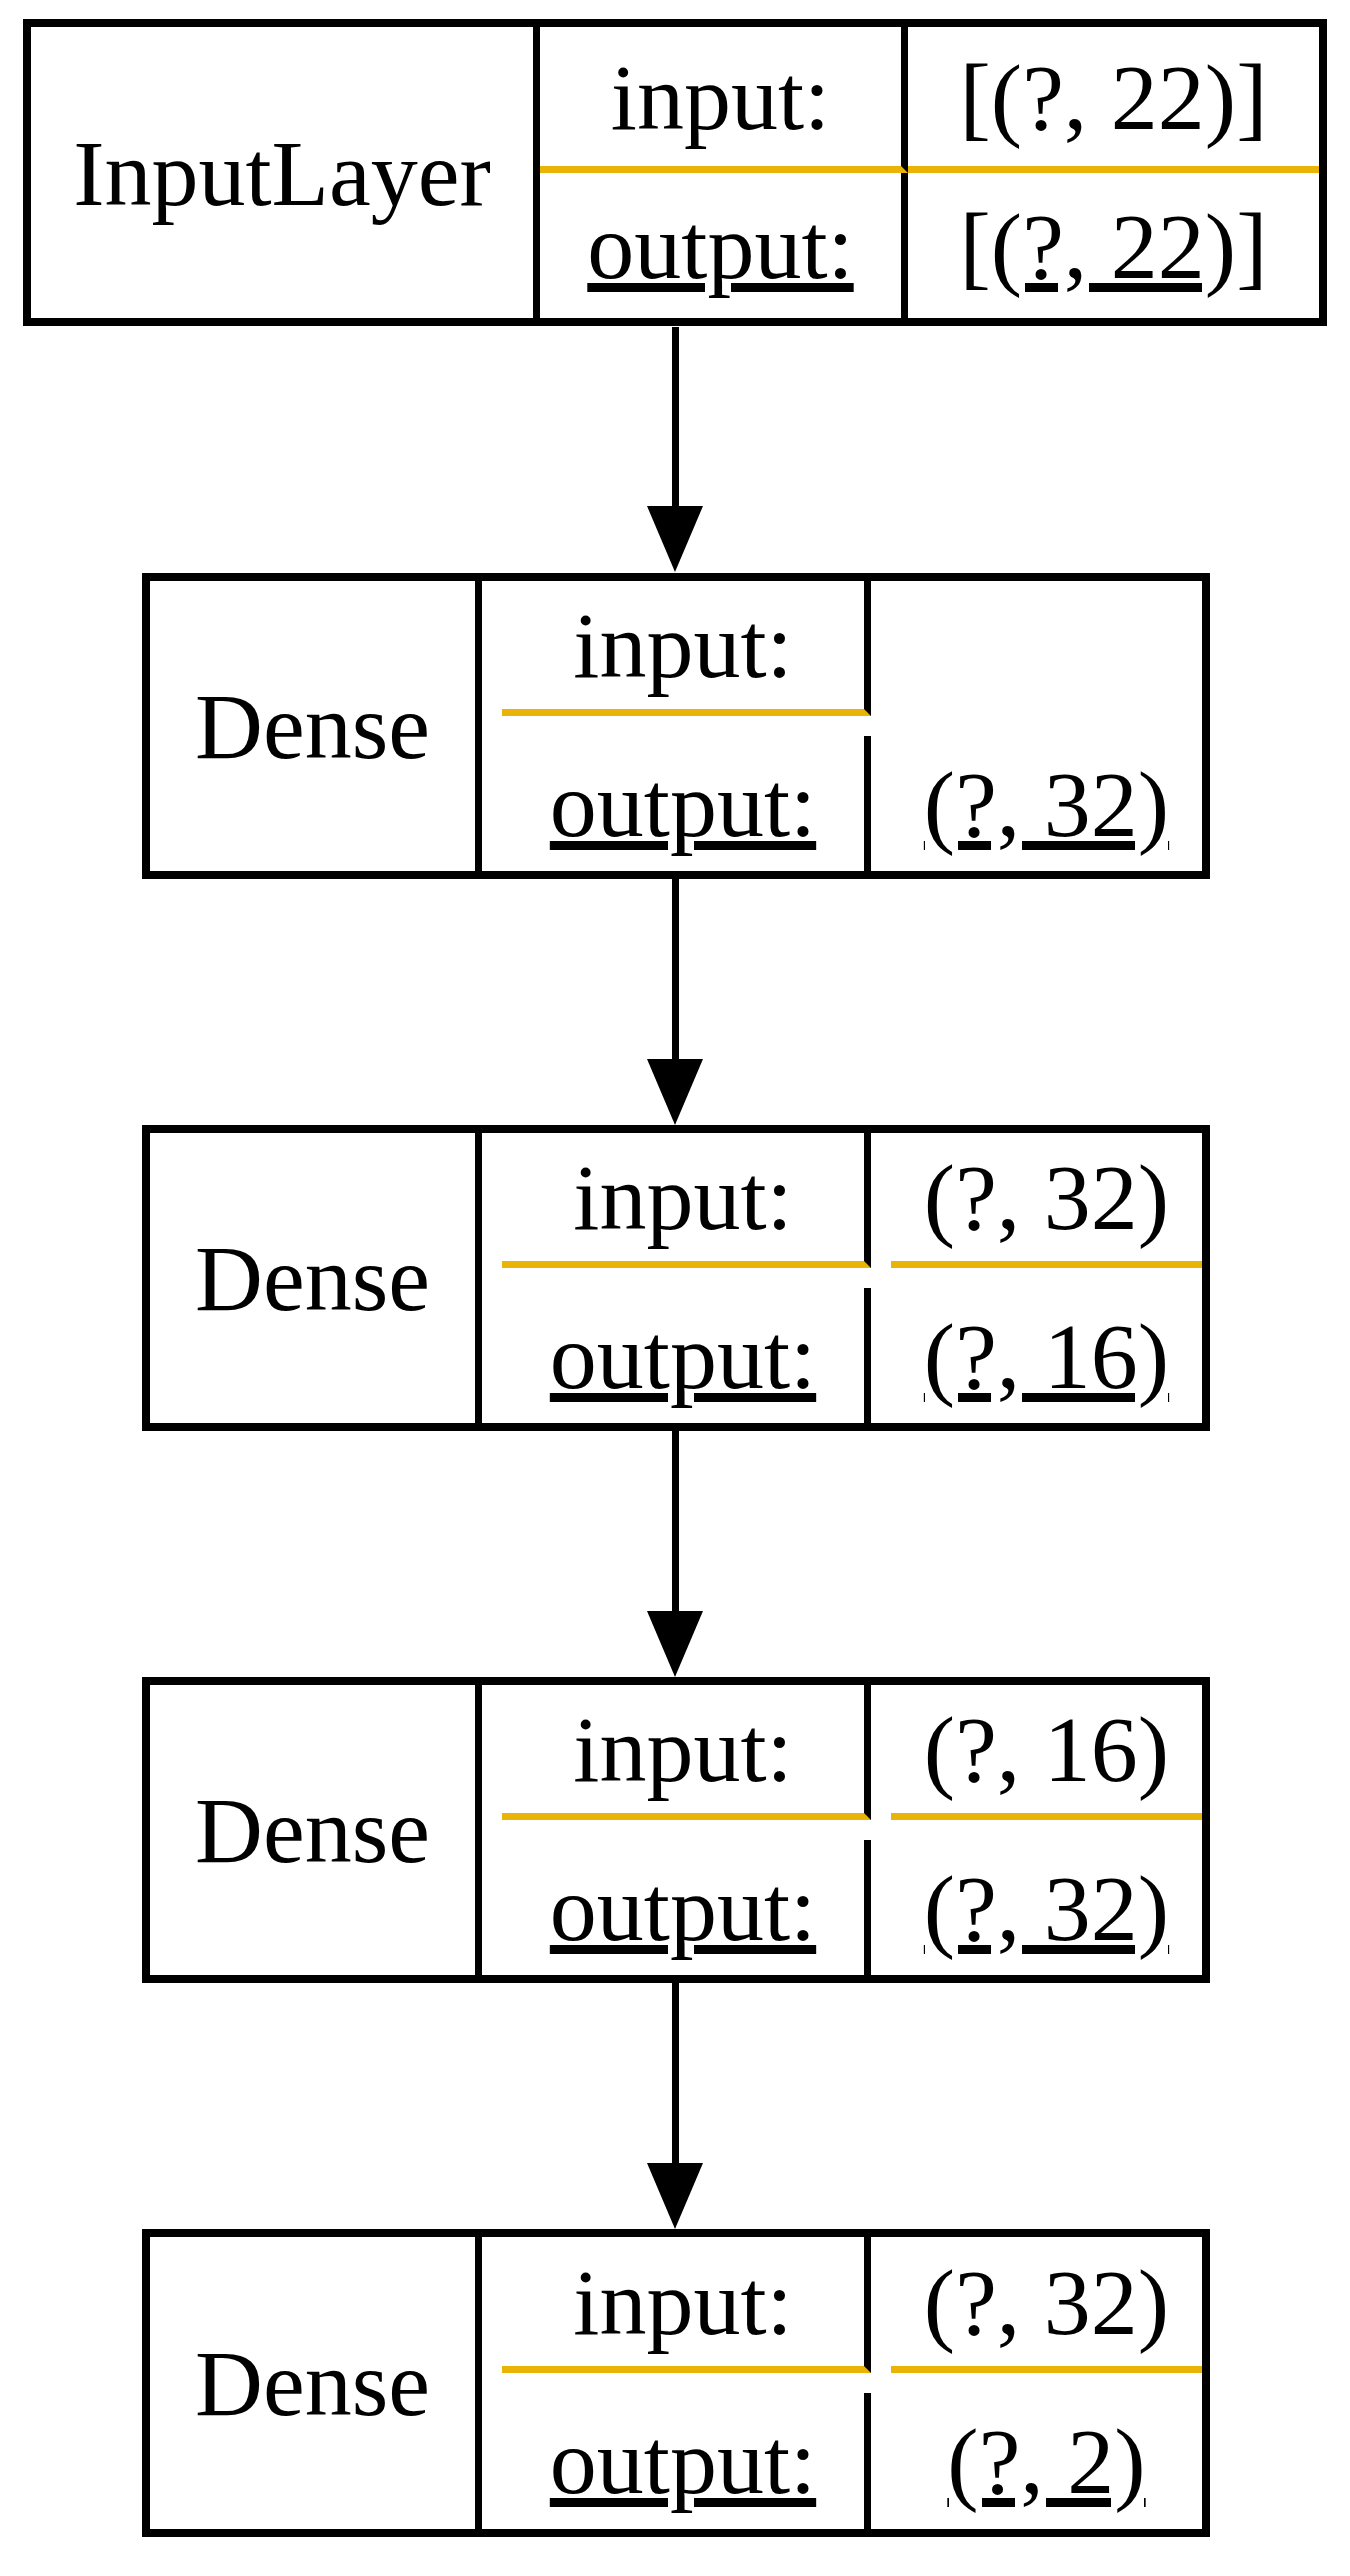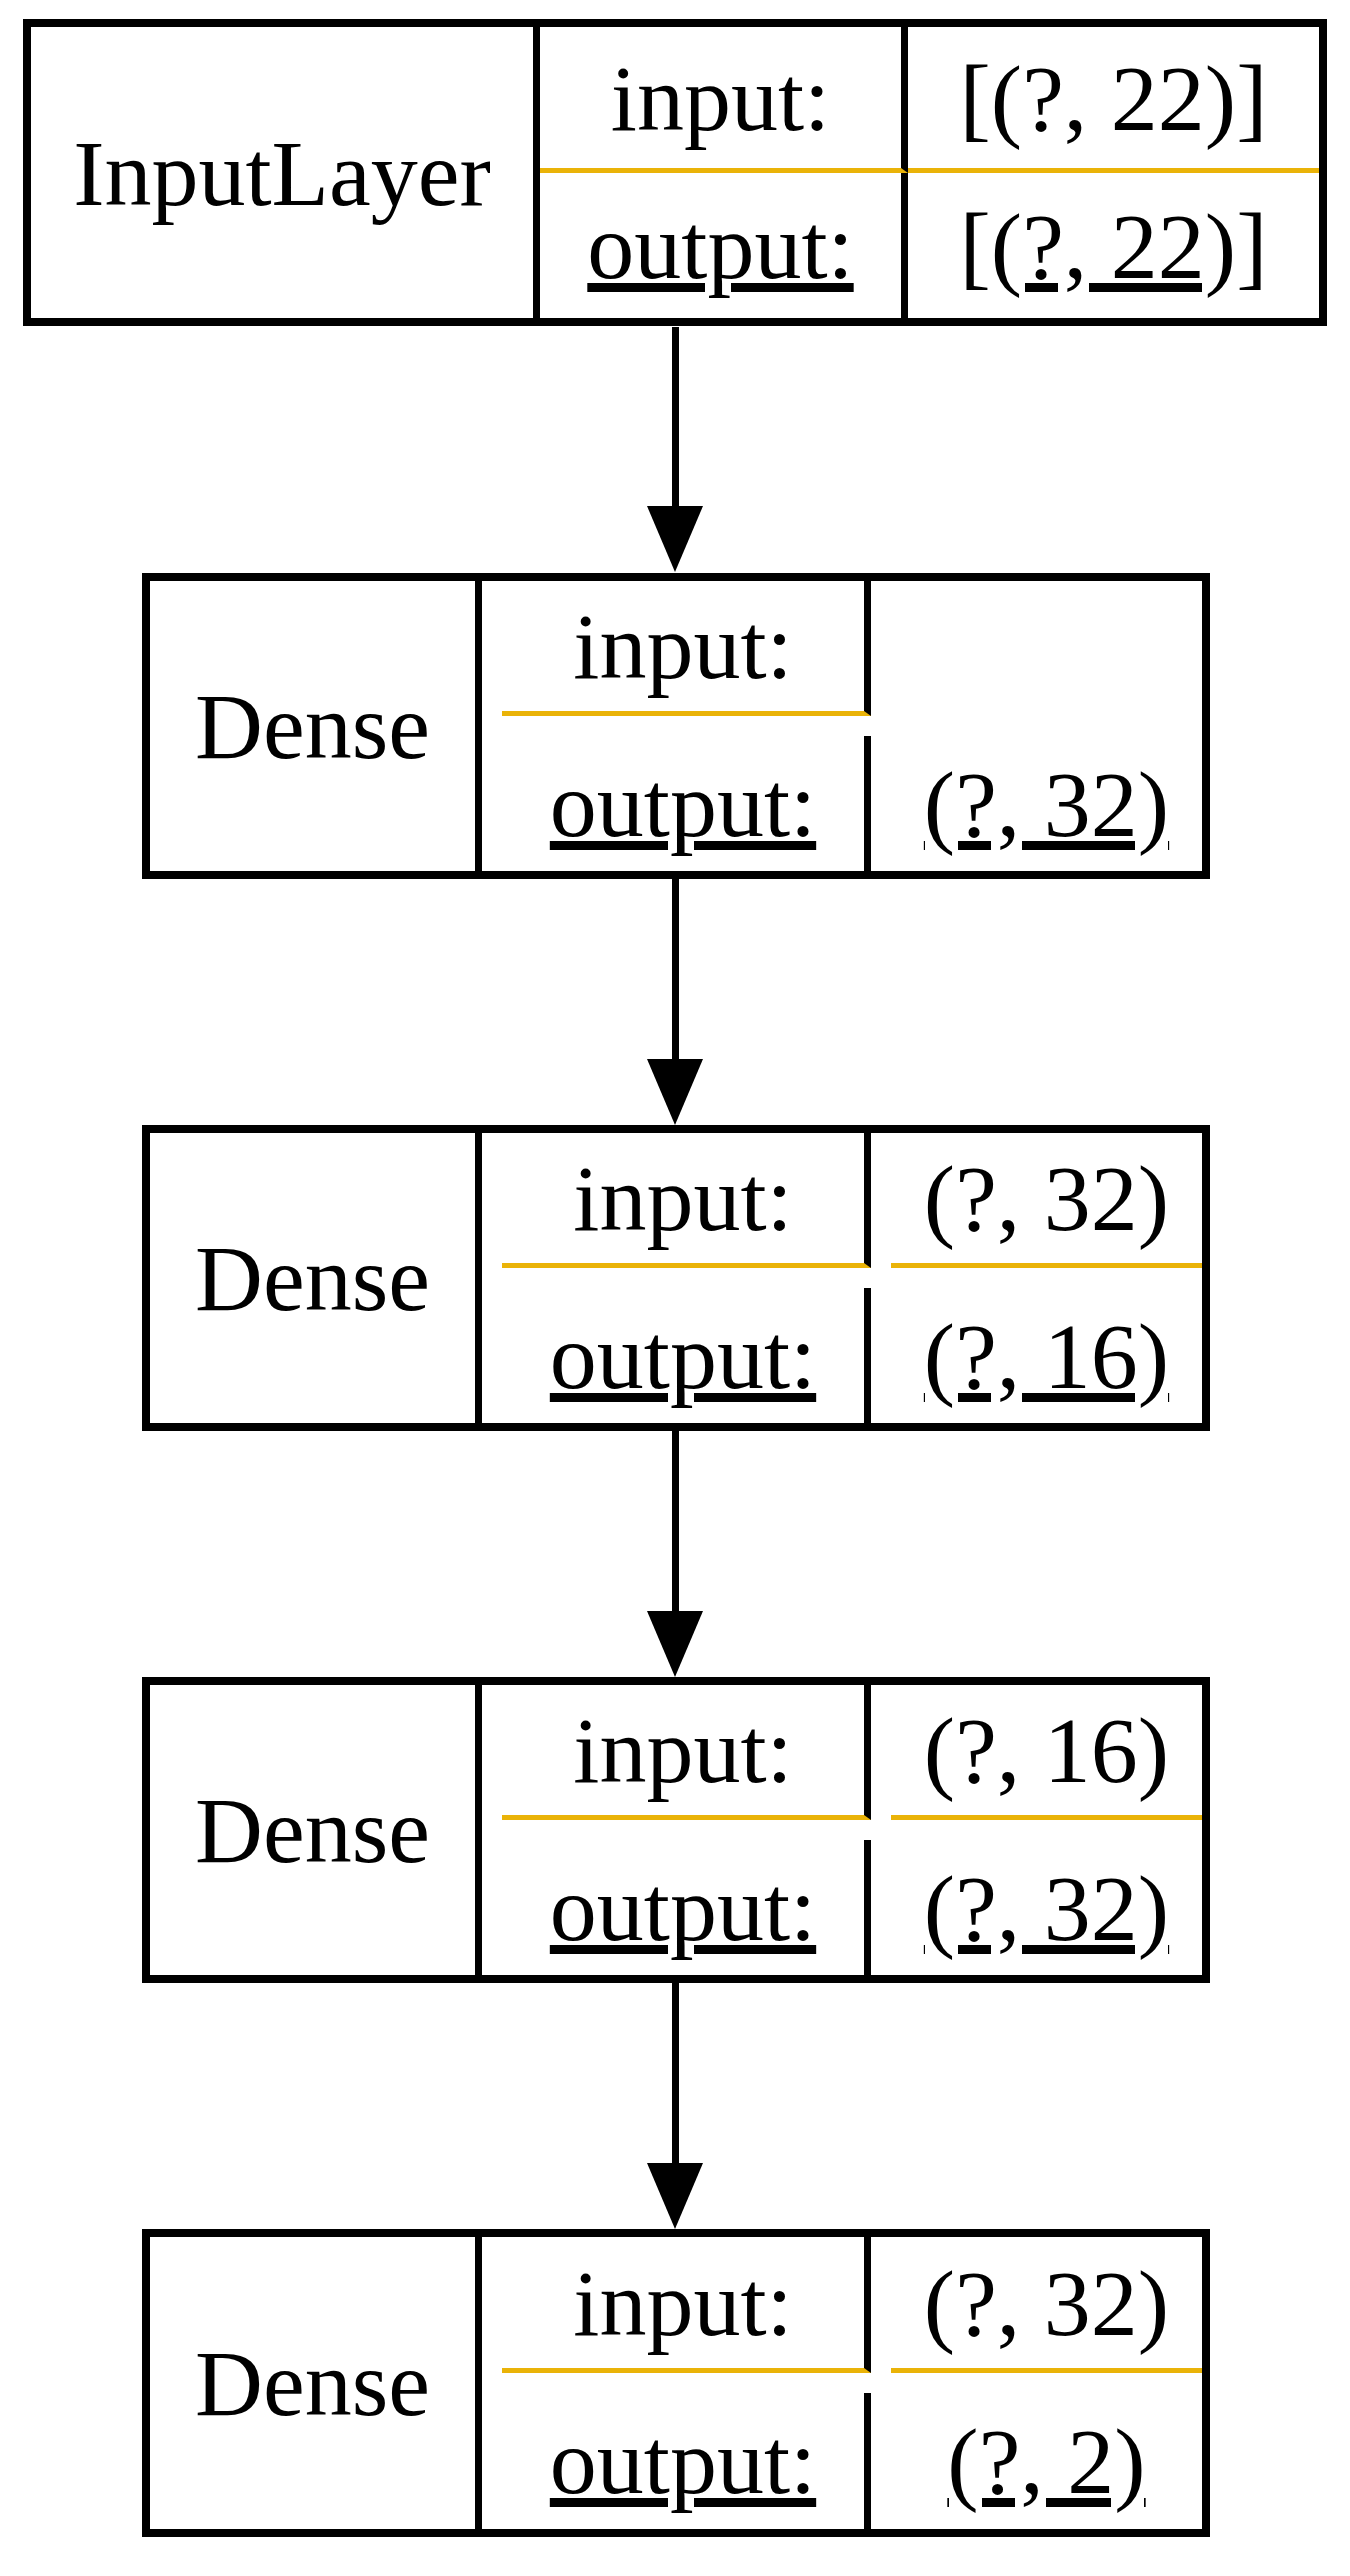--- a/index.html
+++ b/index.html
@@ -33,21 +33,21 @@
     white-space: pre;
     background: #ffffff;
   }
   .cell.label {
     grid-column: 1;
     grid-row: 1 / 3;
     border-right: 7px solid #000000;
   }
   .cell.key { grid-column: 2; border-right: 7px solid #000000; }
   .cell.val { grid-column: 3; }
-  .cell.r1  { grid-row: 1; border-bottom: 5px solid #eab308; }
+  .cell.r1  { grid-row: 1; border-bottom: 7px solid #eab308; }
   .cell.r2  { grid-row: 2; text-decoration: underline; }
   .edge { position: absolute; }
   .edge-line {
     position: absolute;
     width: 7px;
     background: #000000;
   }
   .edge-head {
     position: absolute;
     width: 0;

